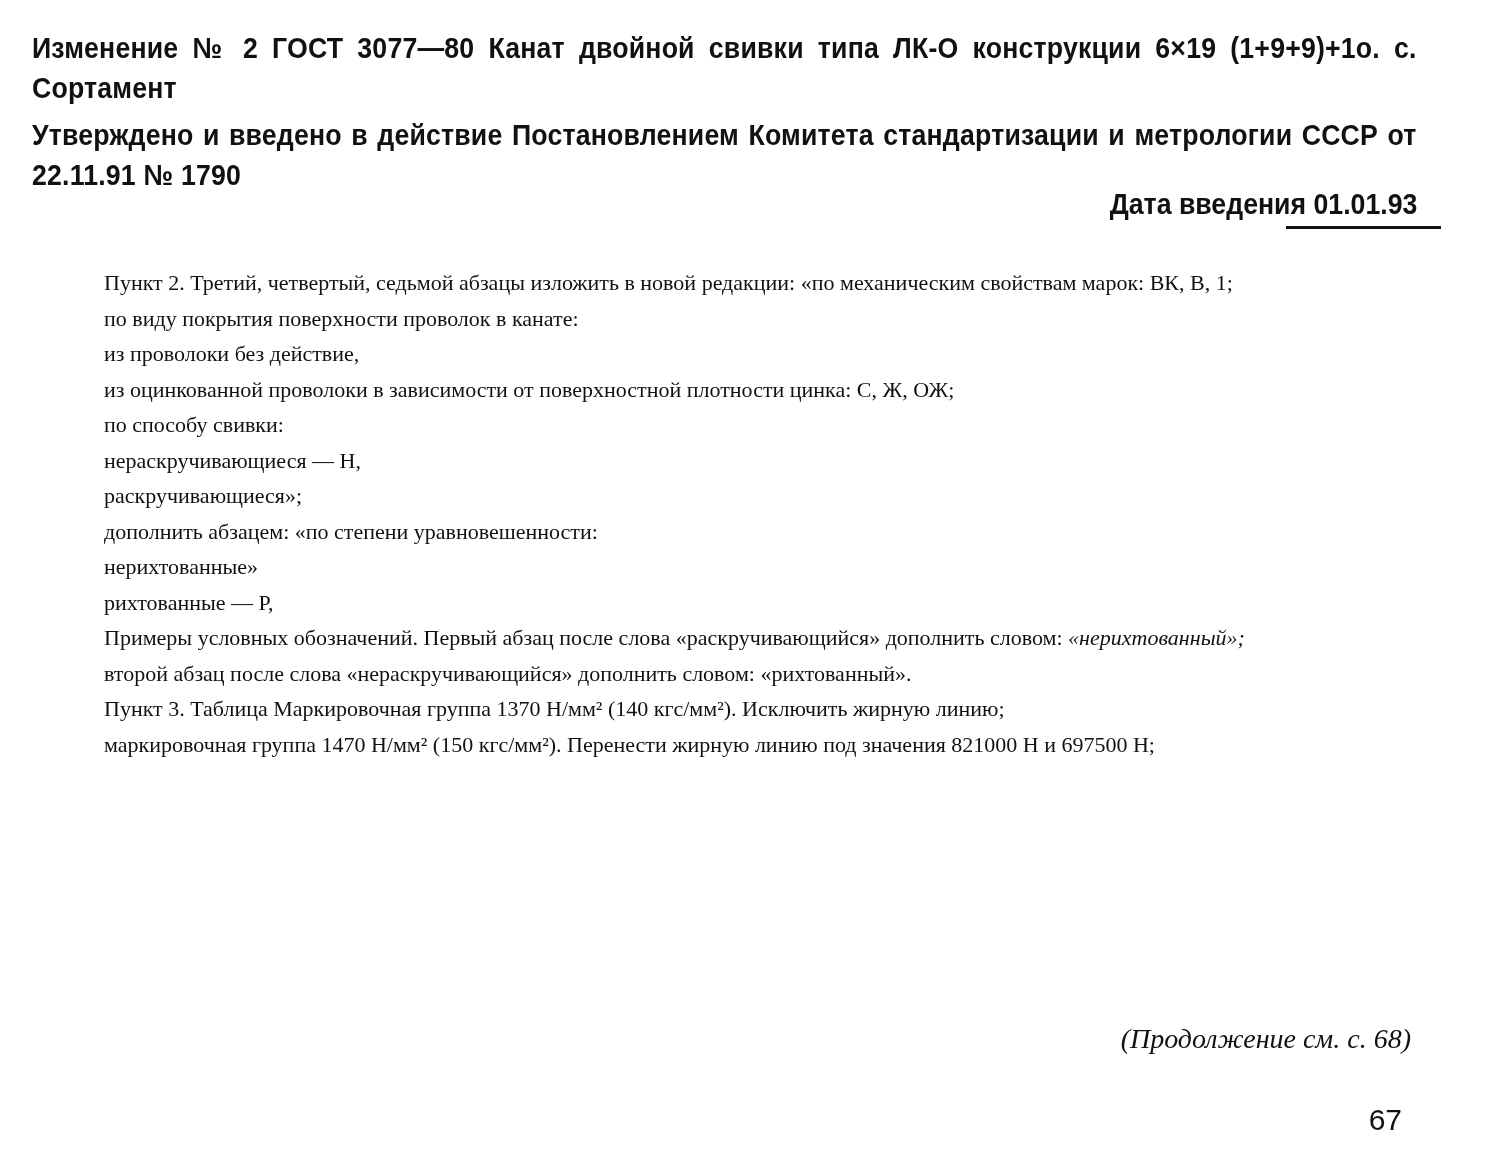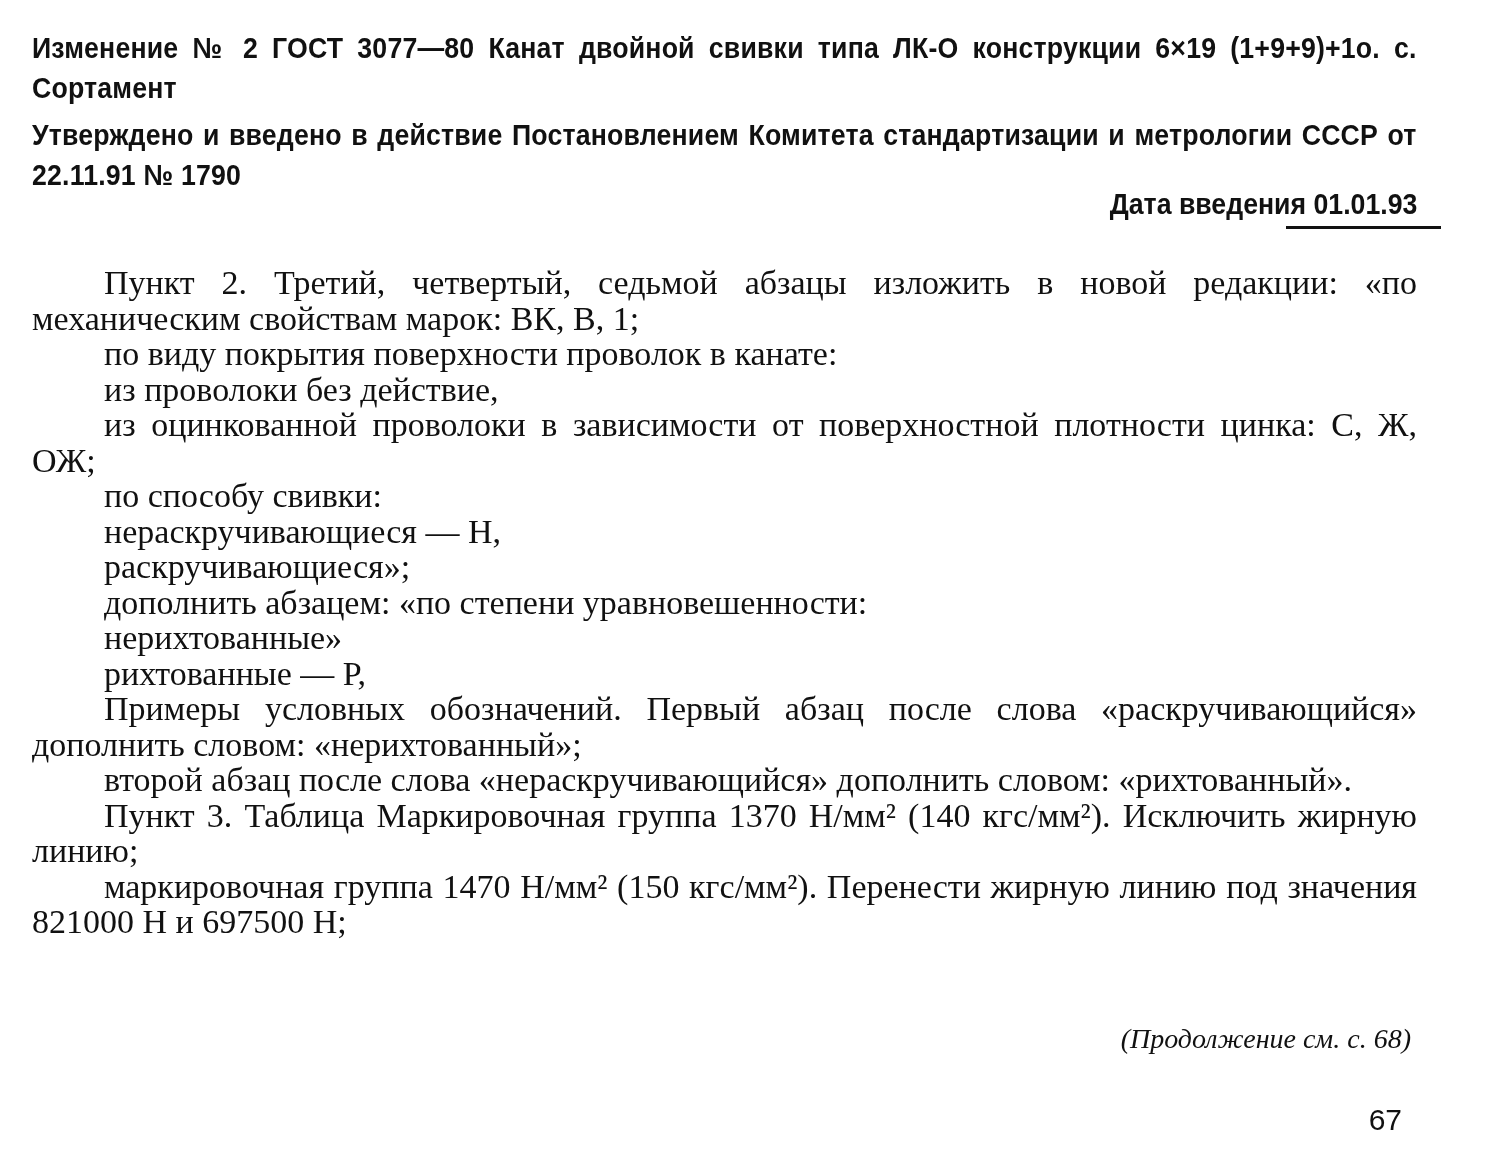--- a/index.html
+++ b/index.html
@@ -4,23 +4,23 @@
 <style>
   html, body { margin:0; padding:0; background:#ffffff; }
   body { width:1504px; height:1157px; position:relative; overflow:hidden; color:#111; font-family:"Liberation Serif", serif; }
   .page { position:absolute; left:32px; top:0; width:1385px; }
   .hdr { font-family:"Liberation Sans", sans-serif; font-weight:bold; font-size:29px; line-height:40px; text-align:justify; letter-spacing:0.2px; transform:scaleX(0.92); transform-origin:left top; width:1505px; }
   .title { position:absolute; top:28px; left:0; }
   .approved { position:absolute; top:115px; left:0; }
   .date { position:absolute; top:188px; right:0; font-family:"Liberation Sans", sans-serif; font-weight:bold; font-size:29px; transform:scaleX(0.92); transform-origin:right top; white-space:nowrap; }
   .date .val { position:relative; }
   .underline { position:absolute; left:1254px; top:226px; width:155px; height:3px; background:#111; }
-  .body { position:absolute; top:265px; left:0; width:1385px; font-size:34px; line-height:35.5px; }
+  .body { position:absolute; top:265px; left:0; width:1385px; font-size:22px; line-height:35.5px; }
   .body p { margin:0; text-align:justify; text-indent:72px; }
-  .it { }
+  .it { font-style:italic; }
   .cont { position:absolute; top:1023px; right:6px; font-size:28px; font-style:italic; }
   .pnum { position:absolute; top:1103px; right:102px; font-family:"Liberation Sans", sans-serif; font-size:30px; }
 </style>
 </head>
 <body>
 
 <div class="page">
   <div class="hdr title">Изменение № 2 ГОСТ 3077—80 Канат двойной свивки типа ЛК-О конструкции 6×19 (1+9+9)+1о. с. Сортамент</div>
   <div class="hdr approved">Утверждено и введено в действие  Постановлением Комитета стандартизации и метрологии СССР от 22.11.91 № 1790</div>
   <div class="date">

